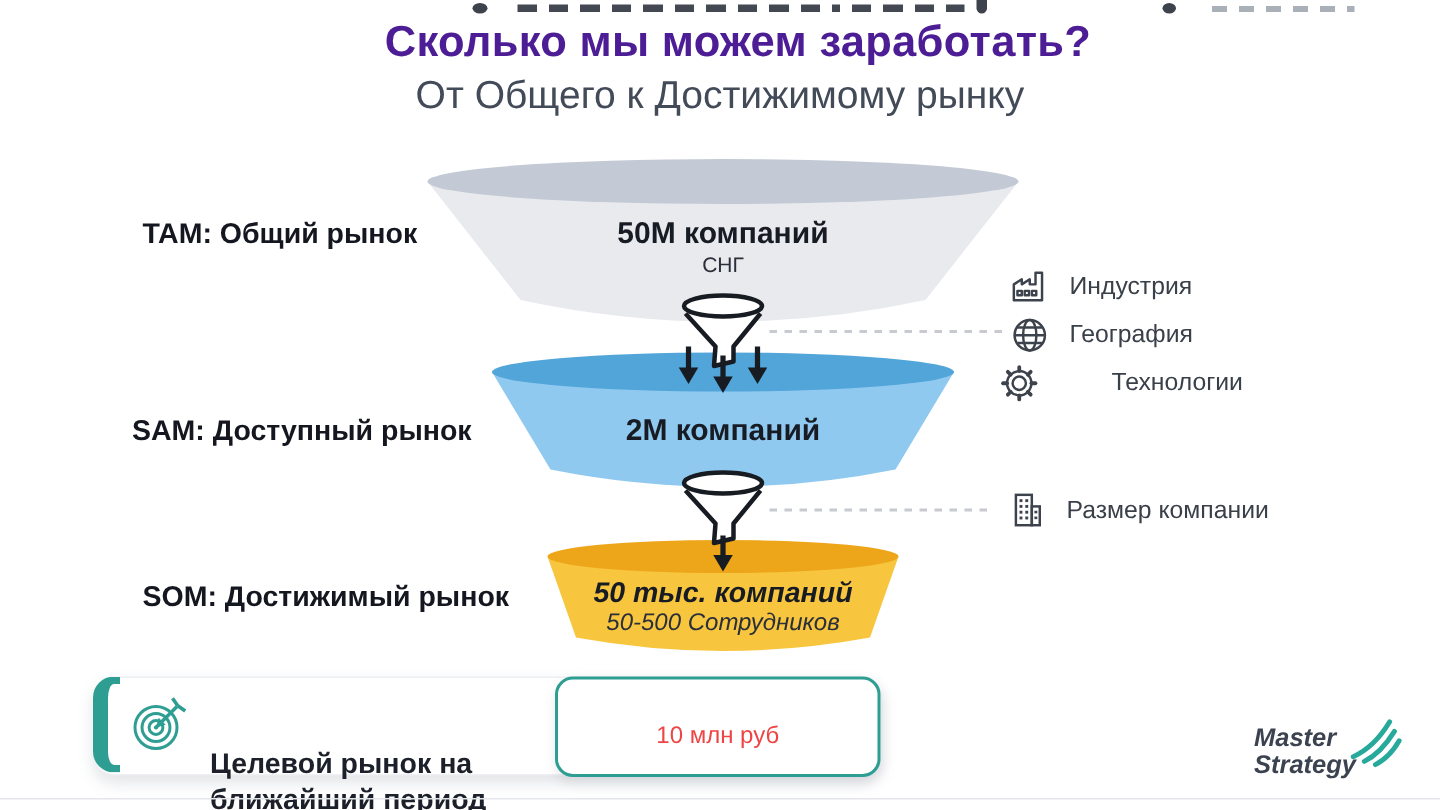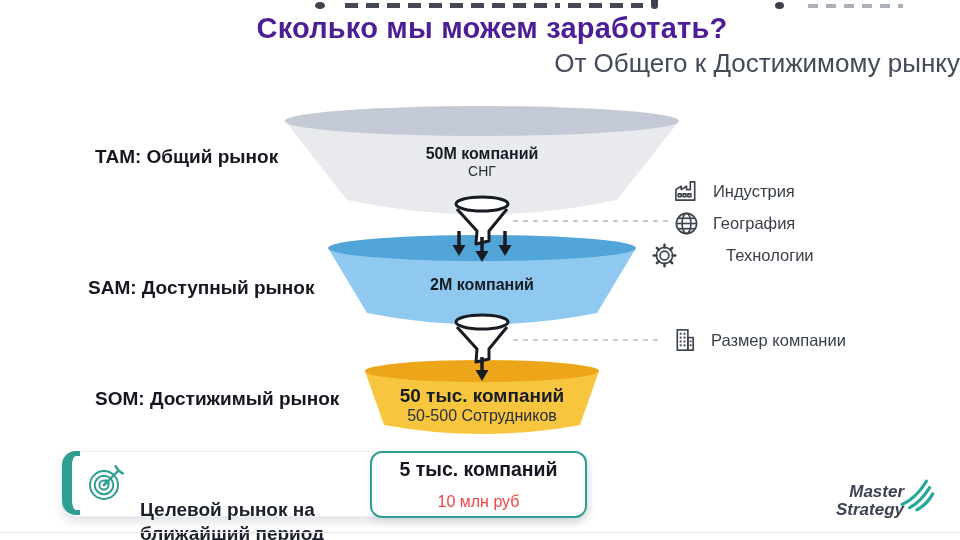--- a/index.html
+++ b/index.html
@@ -3,51 +3,51 @@
 <meta charset="utf-8">
 <style>
   html,body{margin:0;padding:0;background:#ffffff;}
   .slide{
     position:relative;width:960px;height:540px;background:#ffffff;overflow:hidden;
     font-family:"Liberation Sans","DejaVu Sans",sans-serif;color:#20242e;
   }
   .abs{position:absolute;}
   
   .title{left:0;top:12px;width:960px;text-align:center;font-size:29px;font-weight:bold;color:#4c1d95;letter-spacing:.2px;margin-left:12px;}
-  .subtitle{left:0;top:48px;width:960px;text-align:right;font-size:26px;font-weight:400;color:#434a58;}
+  .subtitle{left:0;top:48px;width:960px;text-align:center;font-size:26px;font-weight:400;color:#434a58;}
   
   .mark{position:absolute;background:#3d424c;border-radius:3px;}
   .mark.dashes{background:repeating-linear-gradient(90deg,#434853 0 13px,transparent 13px 21px);border-radius:0;}
   .mark.faint{background:repeating-linear-gradient(90deg,#aab0b8 0 10px,transparent 10px 18px);border-radius:0;}
   
   .funnel-svg{left:0;top:0;width:960px;height:540px;}
   
   .stage-text{left:332px;width:300px;text-align:center;}
-  .val{font-size:16px;font-weight:bold;color:#171b24;}
+  .val{font-size:20px;font-weight:bold;color:#171b24;}
   .subval{font-size:14px;color:#2a2f39;}
   
   .stage-label{font-size:19px;font-weight:bold;color:#14171f;white-space:nowrap;}
   
   .filter-row{position:absolute;display:flex;align-items:center;gap:13px;justify-content:space-between;}
   .filter-row .ficon{width:27px;height:27px;flex:0 0 auto;display:block;}
   .filter-label{font-size:16.5px;color:#3a4049;white-space:nowrap;}
   
   .target-box{left:62px;top:451px;width:524px;height:64px;background:#ffffff;border:1px solid #eef0f3;
     border-radius:14px;box-shadow:0 5px 10px rgba(96,108,124,.18);}
   .bracket{left:62px;top:451px;width:18px;height:64px;box-sizing:border-box;
     border-left:10px solid #2f9e92;border-top:5px solid #2f9e92;border-bottom:5px solid #2f9e92;
     border-radius:14px 0 0 14px;}
   .target-icon{left:84px;top:461px;width:44px;height:44px;}
   .target-text{left:140px;top:459px;font-size:19px;font-weight:bold;color:#1b202a;line-height:1.28;white-space:nowrap;margin-top:39px;}
   .value-box{left:370px;top:451px;width:213px;height:63px;background:#ffffff;border:2.5px solid #2f9e92;border-radius:12px;
     box-shadow:0 4px 8px rgba(96,108,124,.14);display:flex;flex-direction:column;align-items:center;justify-content:center;}
   .value-box .v1{font-size:19.5px;font-weight:bold;color:#14171f;}
   .value-box .v2{font-size:16px;color:#ef4444;margin-top:12px;}
   
-  .logo-text{left:836px;top:483px;font-size:17px;font-weight:bold;font-style:italic;color:#3b4250;line-height:1.08;text-align:right;}
+  .logo-text{left:836px;top:483px;font-size:17px;font-weight:bold;font-style:italic;color:#3b4250;line-height:1.08;text-align:left;}
   .logo-swoosh{left:899px;top:477px;width:38px;height:38px;}
   .bottom-line{left:0;top:532px;width:960px;height:1px;background:#e4e6ea;}
 </style>
 </head>
 <body>
 
 <div class="slide">
 
   <div class="mark" style="left:315px;top:2px;width:10px;height:7px;border-radius:50%;"></div>
   <div class="mark dashes" style="left:345px;top:3px;width:215px;height:5px;"></div>
@@ -98,21 +98,21 @@
     </g>
   </svg>
 
   <div class="abs stage-text" style="top:145px;">
     <div class="val">50M компаний</div>
     <div class="subval">СНГ</div>
   </div>
   <div class="abs stage-text" style="top:276px;">
     <div class="val">2M компаний</div>
   </div>
-  <div class="abs stage-text" style="top:385px;">
+  <div class="abs stage-text" style="top:385px;font-style:italic;">
     <div class="val" style="font-size:19px;">50 тыс. компаний</div>
     <div class="subval" style="font-size:16px;">50-500 Сотрудников</div>
   </div>
 
   <div class="abs stage-label" style="left:88px;top:277px;">SAM: Доступный рынок</div>
   <div class="abs stage-label" style="left:95px;top:146px;">ТАМ: Общий рынок</div>
   <div class="abs stage-label" style="left:95px;top:388px;">SOM: Достижимый рынок</div>
 
   <div class="filter-row" style="left:673px;top:178px;">
     <svg class="ficon" viewBox="0 0 28 28" fill="none" stroke="#3d434c" stroke-width="1.7" stroke-linejoin="round">
@@ -126,21 +126,21 @@
   <div class="filter-row" style="left:673px;top:210px;">
     <svg class="ficon" viewBox="0 0 28 28" fill="none" stroke="#3d434c" stroke-width="1.7">
       <circle cx="14" cy="14" r="10.5"></circle>
       <ellipse cx="14" cy="14" rx="4.6" ry="10.5"></ellipse>
       <line x1="3.5" y1="14" x2="24.5" y2="14"></line>
       <line x1="5.3" y1="8.6" x2="22.7" y2="8.6"></line>
       <line x1="5.3" y1="19.4" x2="22.7" y2="19.4"></line>
     </svg>
     <span class="filter-label">География</span>
   </div>
-  <div class="filter-row" style="left:651px;top:242px;gap:48px;">
+  <div class="filter-row" style="left:666px;top:242px;gap:48px;">
     <svg class="ficon" viewBox="0 0 28 28" fill="none" stroke="#3d434c" stroke-width="1.7">
       <circle cx="14" cy="14" r="4.6"></circle>
       <circle cx="14" cy="14" r="8.4"></circle>
       <g stroke-width="2.6" stroke-linecap="round">
         <line x1="14" y1="5.6" x2="14" y2="2.8"></line>
           <line x1="14" y1="22.4" x2="14" y2="25.2"></line>
         <line x1="5.6" y1="14" x2="2.8" y2="14"></line>
           <line x1="22.4" y1="14" x2="25.2" y2="14"></line>
         <line x1="8.1" y1="8.1" x2="6.1" y2="6.1"></line>
           <line x1="19.9" y1="19.9" x2="21.9" y2="21.9"></line>
@@ -179,21 +179,20 @@
     <circle cx="20" cy="24" r="1.4" fill="#2f9e92" stroke="none"></circle>
     <line x1="20" y1="24" x2="34" y2="10" stroke-width="2.4"></line>
     <path d="M31,4.5 L34.5,9.5 M39.5,13 L34.5,9.5" stroke-width="2.4"></path>
     <polygon points="20,24 26.5,22.2 21.8,17.5" fill="#2f9e92" stroke="none"></polygon>
   </svg>
   <div class="abs target-text">
     <div>Целевой рынок на</div>
     <div>ближайший период</div>
   </div>
   <div class="abs value-box">
-    <div class="v1">5 тыс. компаний</div>
     <div class="v2">10 млн руб</div>
   </div>
 
   <div class="abs logo-text">
     <div>Master</div>
     <div>Strategy</div>
   </div>
   <svg class="abs logo-swoosh" viewBox="0 0 36 36" fill="none" stroke="#27a99c" stroke-width="3.1" stroke-linecap="round">
     <path d="M3,26 C12,22 20,14 26,4"></path>
     <path d="M10,29 C18,25 24,18 29,10"></path>

